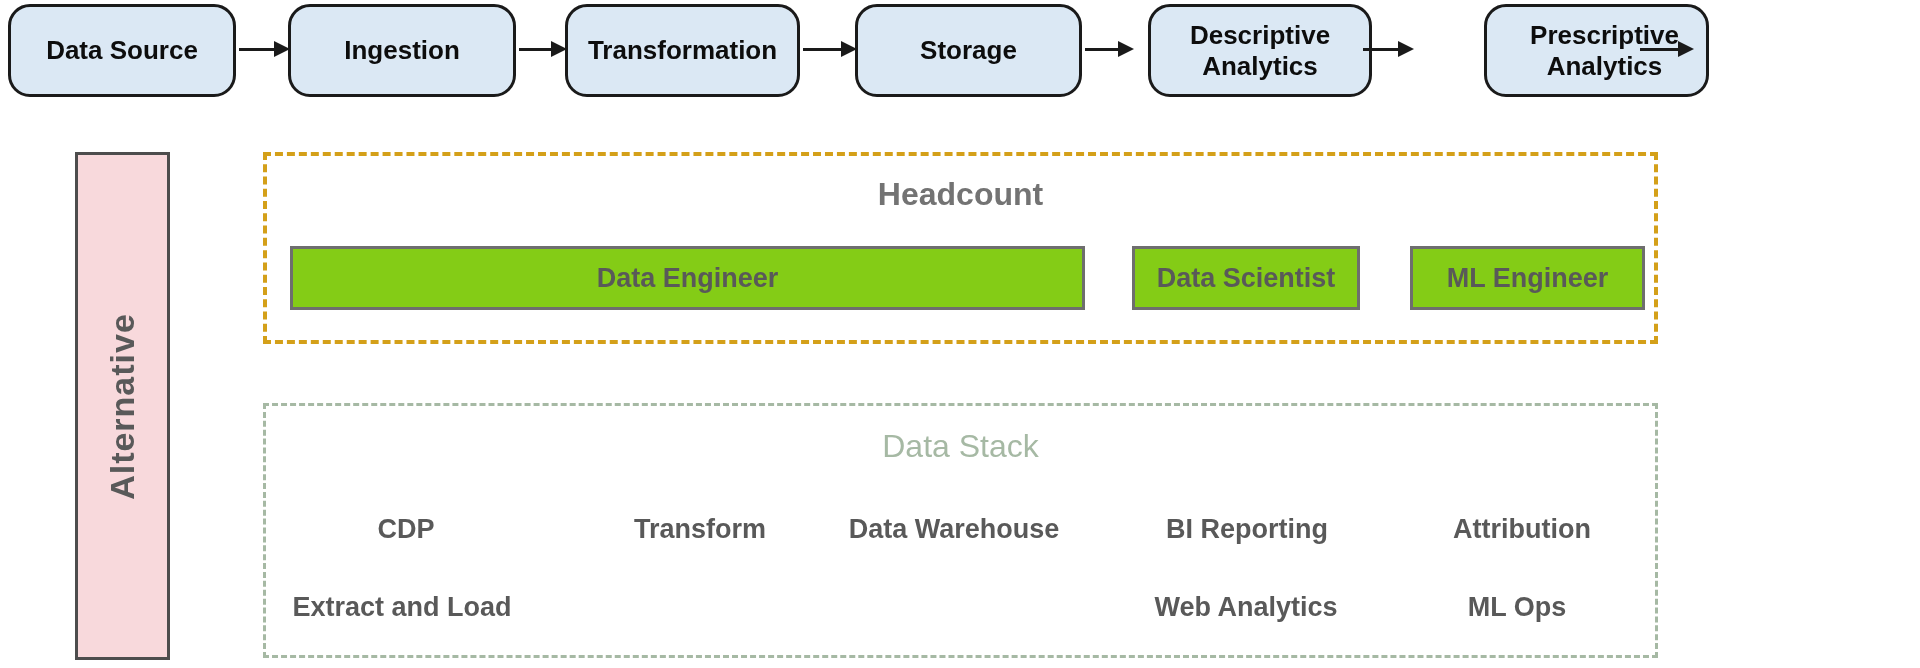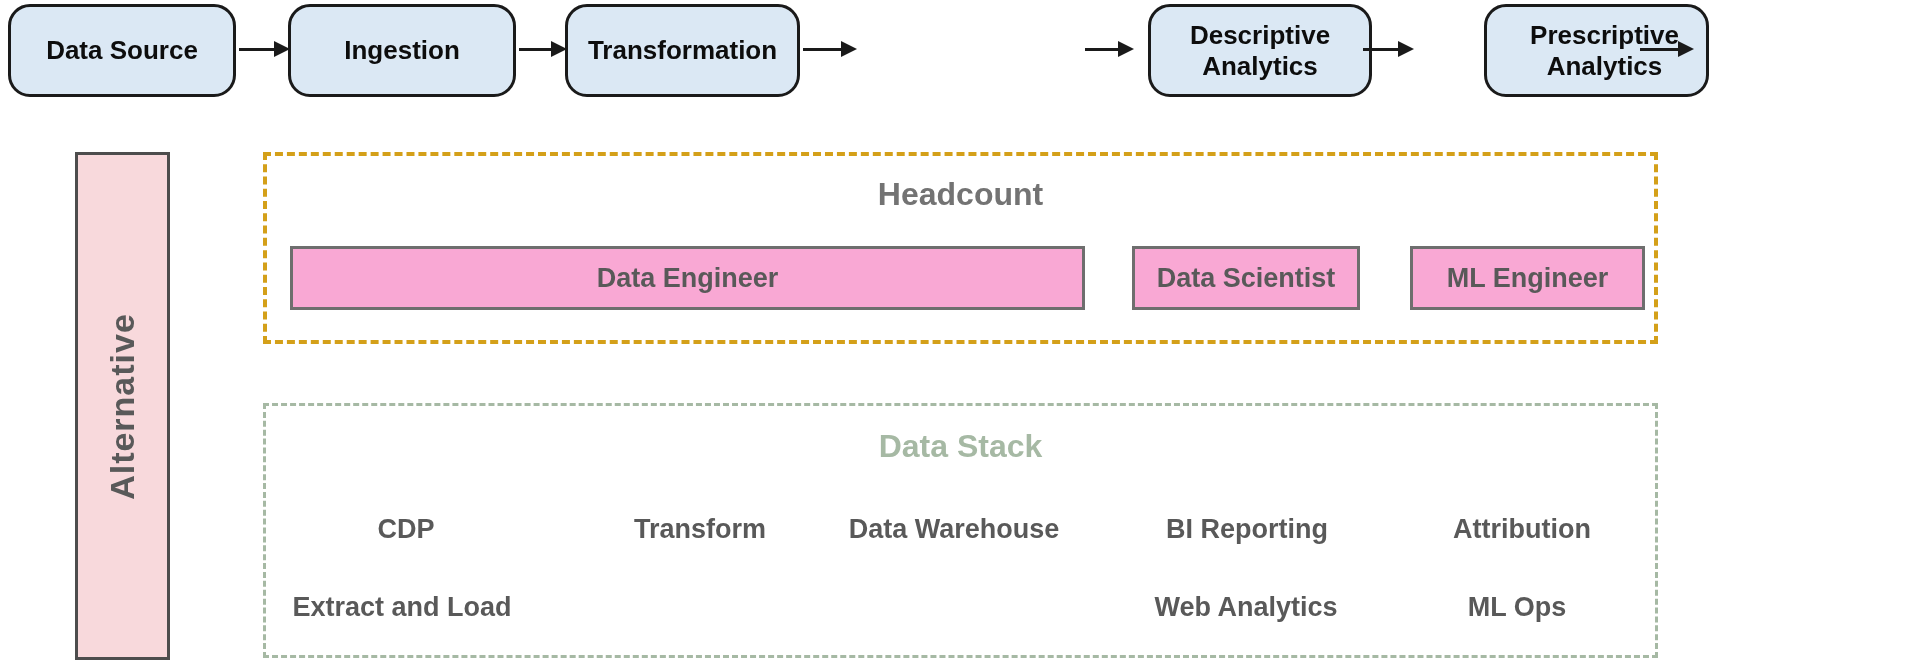--- a/index.html
+++ b/index.html
@@ -35,32 +35,32 @@
   .headcount-box{
     position:absolute;left:263px;top:152px;width:1395px;height:192px;box-sizing:border-box;
     border:4px dashed #d4a019;
   }
   .headcount-title{
     position:absolute;left:0;top:20px;width:100%;text-align:center;
     font-size:32px;font-weight:bold;color:#737373;
   }
   .role-box{
     position:absolute;top:90px;height:64px;box-sizing:border-box;
-    background:#f9a8d4;border:3px solid #6e6e6e;
+    background:#84cc16;border:3px solid #6e6e6e;
     display:flex;align-items:center;justify-content:center;
     font-size:27px;font-weight:bold;color:#595959;
   }
   
   .datastack-box{
     position:absolute;left:263px;top:403px;width:1395px;height:255px;box-sizing:border-box;
     border:3px dashed #a6b9a4;
   }
   .datastack-title{
     position:absolute;left:0;top:22px;width:100%;text-align:center;
-    font-size:32px;font-weight:bold;color:#a6b9a4;
+    font-size:32px;font-weight:normal;color:#a6b9a4;
   }
   .stack-label{
     position:absolute;text-align:center;
     font-size:27px;font-weight:bold;color:#595959;white-space:nowrap;
   }
 </style>
 </head>
 <body>
 
 <div class="stage">
@@ -70,20 +70,23 @@
     </div>
   <div class="flow-arrow" style="left:239px;width:36px;"></div>
   <div class="flow-box" style="left:288px;width:228px;">
       <span>Ingestion</span>
     </div>
   <div class="flow-arrow" style="left:519px;width:33px;"></div>
   <div class="flow-box" style="left:565px;width:235px;">
       <span>Transformation</span>
     </div>
   <div class="flow-arrow" style="left:803px;width:39px;"></div>
+  <div class="flow-box" style="left:855px;width:227px;">
+      <span>Storage</span>
+    </div>
   <div class="flow-arrow" style="left:1085px;width:34px;"></div>
   <div class="flow-box" style="left:1148px;width:224px;">
       <span>Descriptive Analytics</span>
     </div>
   <div class="flow-arrow" style="left:1363px;width:36px;"></div>
   <div class="flow-box" style="left:1484px;width:225px;padding-left:26px;">
       <span>Prescriptive Analytics</span>
     </div>
   <div class="flow-arrow" style="left:1640px;width:39px;"></div>
 

